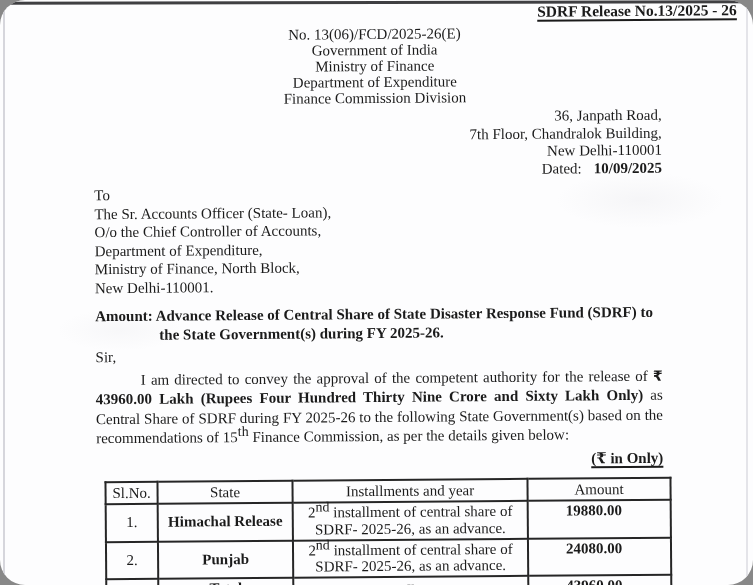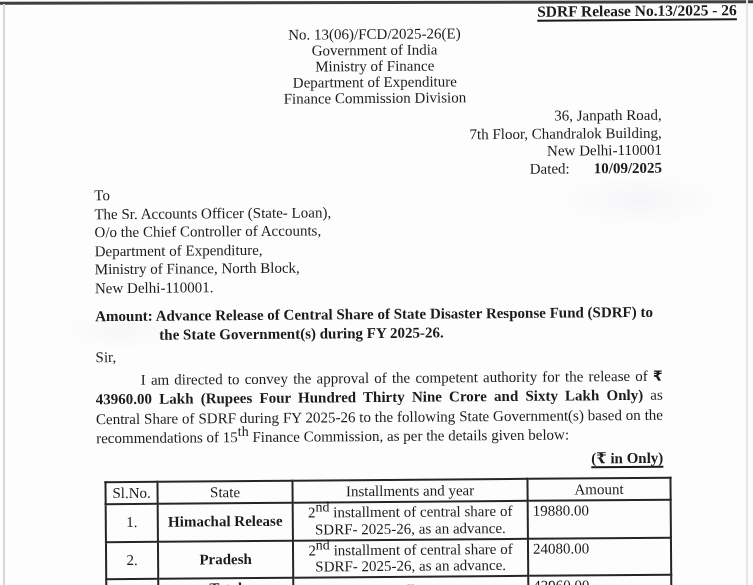--- a/index.html
+++ b/index.html
@@ -5,33 +5,34 @@
   * { margin:0; padding:0; box-sizing:border-box; }
   body { margin:0; background:#888; }
   .page {
     position:relative; width:753px; height:585px; overflow:hidden;
     background:#fdfdfe;
     background-image:
       radial-gradient(ellipse 120px 40px at 640px 200px, rgba(180,180,190,.10), transparent 70%),
       radial-gradient(ellipse 90px 30px at 120px 330px, rgba(180,180,190,.08), transparent 70%);
     font-family:"Liberation Serif","DejaVu Serif",serif;
     color:#1b1b1b;
+    border-radius:25px;
   }
   .scan-edge-top { position:absolute; top:1px; left:0; width:100%; height:2.5px; background:#3f3f42; transform:rotate(-0.12deg); }
   .scan-edge-left { position:absolute; top:4px; left:3px; width:2px; height:100%; background:#d6d6dc; }
   .scan-edge-right { position:absolute; top:0; left:746px; width:2px; height:100%; background:#e4e4e9; }
   .content { position:absolute; inset:0; transform:rotate(-0.45deg); transform-origin:50% 50%; font-size:15px; }
 
   .release-no { text-align:right; padding:4px 14px 0 0; font-weight:bold; font-size:15.5px; }
   .u { text-decoration:underline; text-decoration-thickness:1.5px; text-underline-offset:3px; }
 
   .letterhead { text-align:center; margin-top:4px; line-height:16px; font-size:15px; }
 
   .office-addr { text-align:right; padding-right:90px; margin-top:3px; line-height:17.5px; }
-  .dated-value { font-weight:bold; margin-left:24px; }
+  .dated-value { font-weight:bold; margin-left:12px; }
 
   .to-block { margin:5px 0 0 95px; line-height:18.6px; }
 
   .subject { margin:9px 0 0 95px; width:572px; font-weight:bold; line-height:19.5px;
              padding-left:64px; text-indent:-64px; }
 
   .sir { margin:3px 0 0 95px; }
 
   .body-para { margin:5px 0 0 95px; width:567px; text-align:justify; text-indent:45px; line-height:19.6px; }
   .body-para sup, .inst-cell sup { font-size:14px; line-height:0; vertical-align:super; }
@@ -43,21 +44,21 @@
   .release-table col.c1 { width:52px; }
   .release-table col.c2 { width:135px; }
   .release-table col.c3 { width:235px; }
   .release-table col.c4 { width:143px; }
   .release-table th, .release-table td {
     border:2px solid #262626; text-align:center; vertical-align:middle;
     font-size:15px; line-height:16.8px; padding:1px 4px; font-weight:normal;
   }
   .release-table thead th { height:22px; }
   .release-table td.state-cell { font-weight:bold; }
-  .release-table td.amount-cell { text-align:left; padding-right:15px; font-weight:normal; vertical-align:top; }
+  .release-table td.amount-cell { text-align:center; padding-right:15px; font-weight:bold; vertical-align:top; }
   .release-table td.total-label { font-weight:bold; }
   .release-table tr.data-row td { height:37px; }
 </style>
 </head>
 <body>
 
 <div class="page">
   <div class="scan-edge-top"></div>
   <div class="scan-edge-left"></div>
   <div class="scan-edge-right"></div>
@@ -119,21 +120,21 @@
       </thead>
       <tbody>
         <tr class="data-row">
           <td>1.</td>
           <td class="state-cell">Himachal Release</td>
           <td class="inst-cell"><span>2</span><sup>nd</sup><span> installment of central share of</span><br><span>SDRF- 2025-26, as an advance.</span></td>
           <td class="amount-cell">19880.00</td>
         </tr>
         <tr class="data-row">
           <td>2.</td>
-          <td class="state-cell">Pradesh</td>
+          <td class="state-cell">Punjab</td>
           <td class="inst-cell"><span>2</span><sup>nd</sup><span> installment of central share of</span><br><span>SDRF- 2025-26, as an advance.</span></td>
           <td class="amount-cell">24080.00</td>
         </tr>
         <tr>
           <td>x</td>
           <td class="total-label">Total</td>
           <td>x</td>
           <td class="amount-cell">43960.00</td>
         </tr>
       </tbody>

